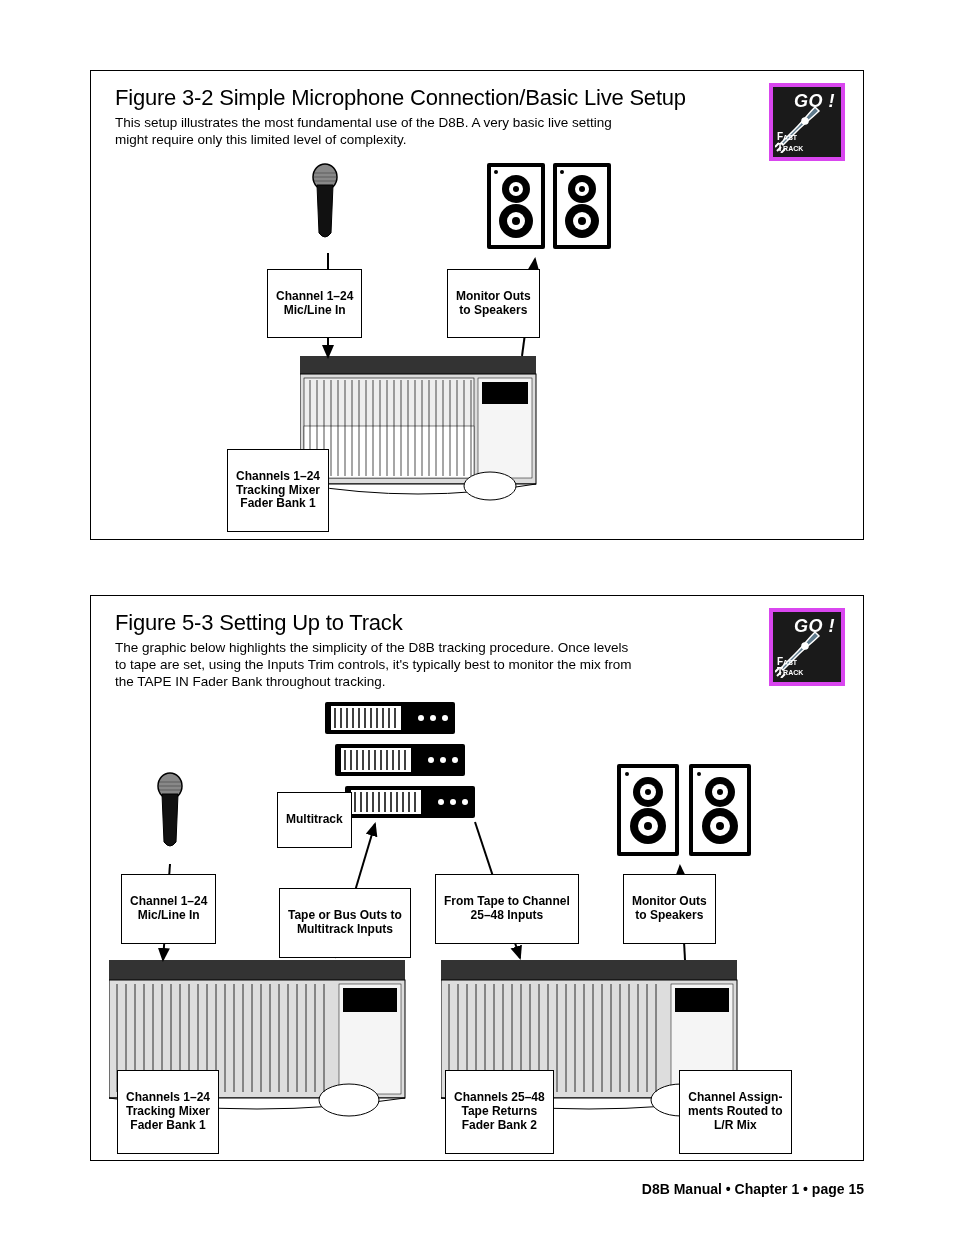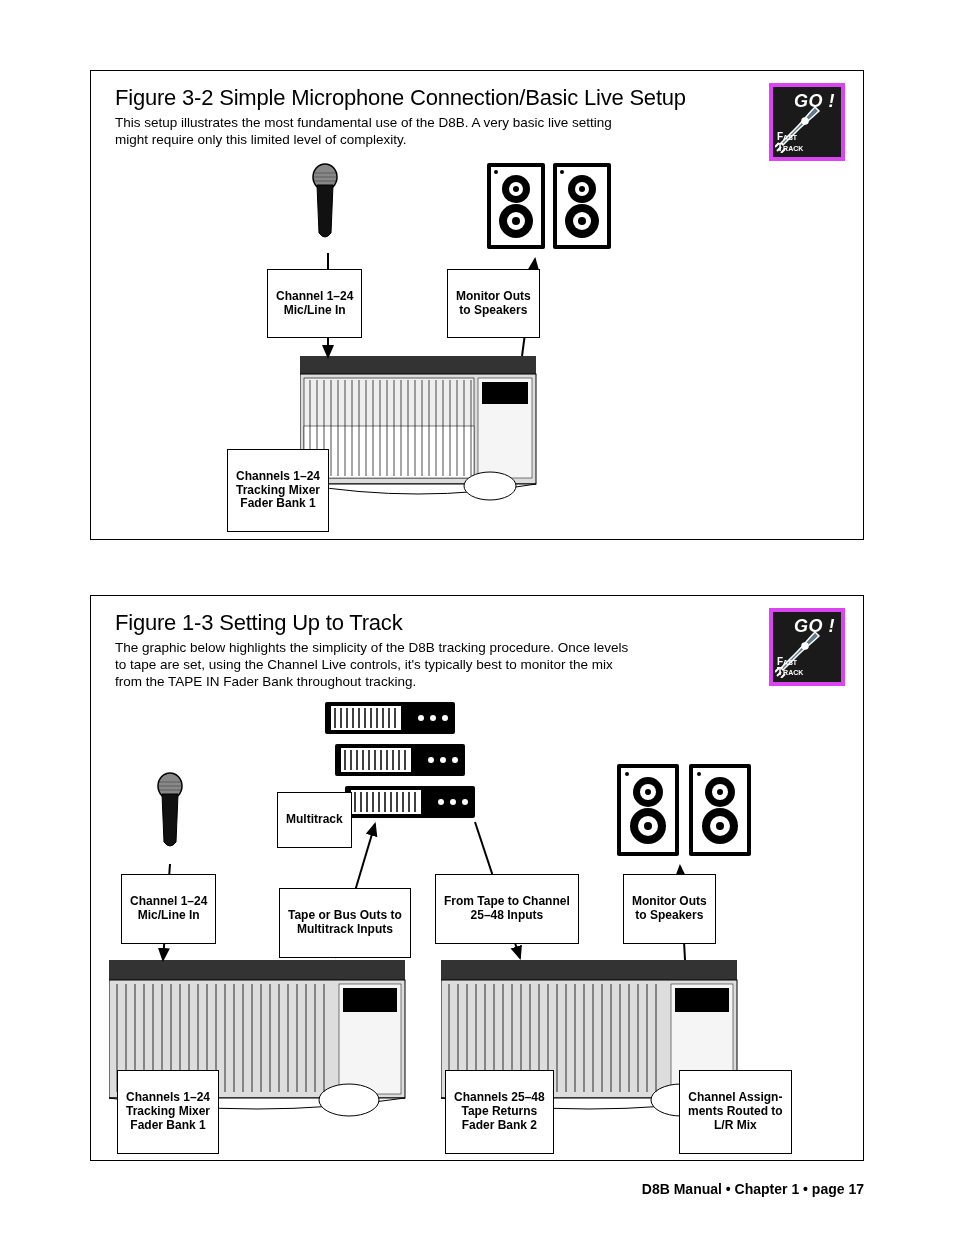--- a/index.html
+++ b/index.html
@@ -235,22 +235,22 @@
         <path d="M8 42 L22 28 C30 20 38 14 44 8 L40 4 C34 10 28 18 20 26 L6 40 Z"></path>
         <circle cx="30" cy="18" r="3" fill="#fff"></circle>
         <path d="M6 44 L2 48 M10 46 L6 50 M4 40 L0 44" stroke="#fff" stroke-width="2"></path>
       </g>
     </svg>
     <span class="fast-track">
       <span>Fast</span><br><span>Track</span>
     </span>
   </div>
 
-  <h2 class="fig-title">Figure 1-3 Setting Up to Track</h2>
-  <p class="fig-desc">The graphic below highlights the simplicity of the D8B tracking procedure. Once levels to tape are set, using the Channel Live controls, it's typically best to monitor the mix from the TAPE IN Fader Bank throughout tracking.</p>
+  <h2 class="fig-title">Figure 5-3 Setting Up to Track</h2>
+  <p class="fig-desc">The graphic below highlights the simplicity of the D8B tracking procedure. Once levels to tape are set, using the Inputs Trim controls, it's typically best to monitor the mix from the TAPE IN Fader Bank throughout tracking.</p>
 
   <div class="diagram-area tall">
 
     <div class="multitrack" style="left:210px; top:0;">
       <svg width="180" height="130" viewBox="0 0 180 130">
         <g>
           <rect x="0" y="0" width="130" height="32" fill="#000" rx="2"></rect>
           <rect x="6" y="4" width="70" height="24" fill="#fff"></rect>
           <g stroke="#000" stroke-width="1.5">
               <line x1="10" y1="6" x2="10" y2="26"></line>
@@ -443,13 +443,13 @@
     <div class="label-box" style="left:6px; top:172px;">Channel 1–24<br>Mic/Line In</div>
     <div class="label-box" style="left:164px; top:186px;">Tape or Bus Outs to<br>Multitrack Inputs</div>
     <div class="label-box" style="left:320px; top:172px;">From Tape to Channel<br>25–48 Inputs</div>
     <div class="label-box" style="left:508px; top:172px;">Monitor Outs<br>to Speakers</div>
     <div class="label-box" style="left:2px; top:368px;">Channels 1–24<br>Tracking Mixer<br>Fader Bank 1</div>
     <div class="label-box" style="left:330px; top:368px;">Channels 25–48<br>Tape Returns<br>Fader Bank 2</div>
     <div class="label-box" style="left:564px; top:368px;">Channel Assign-<br>ments Routed to<br>L/R Mix</div>
   </div>
 </div>
 
-<div class="footer">D8B Manual • Chapter 1 • page  17</div>
+<div class="footer">D8B Manual • Chapter 1 • page  15</div>
 
 </body></html>

